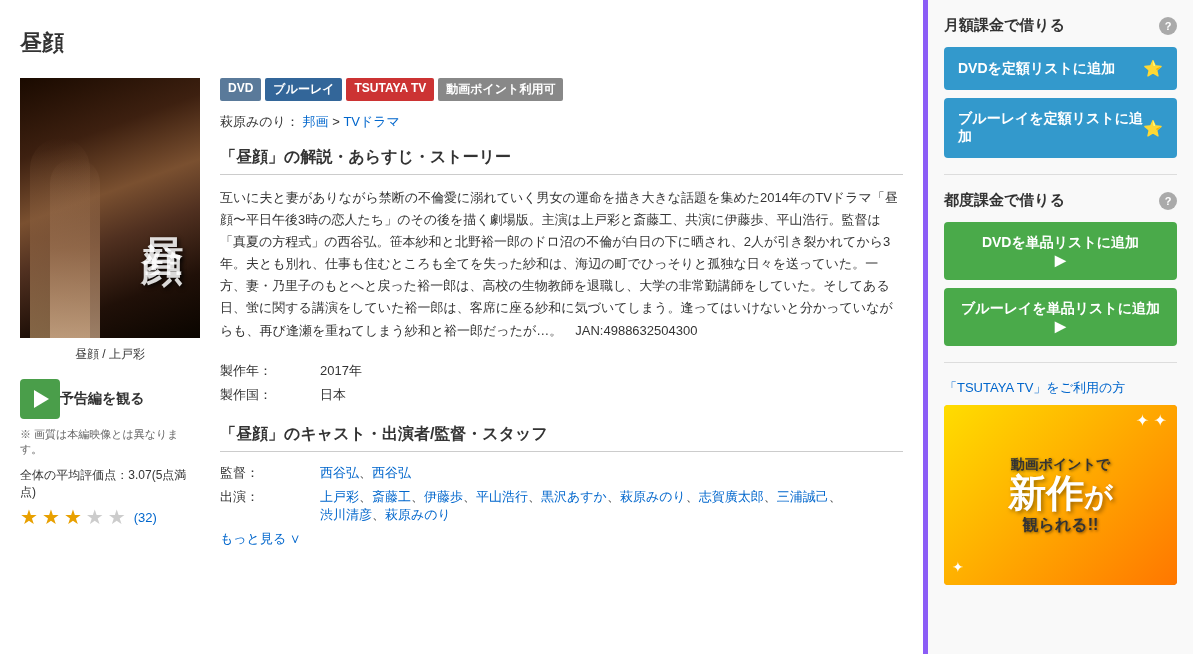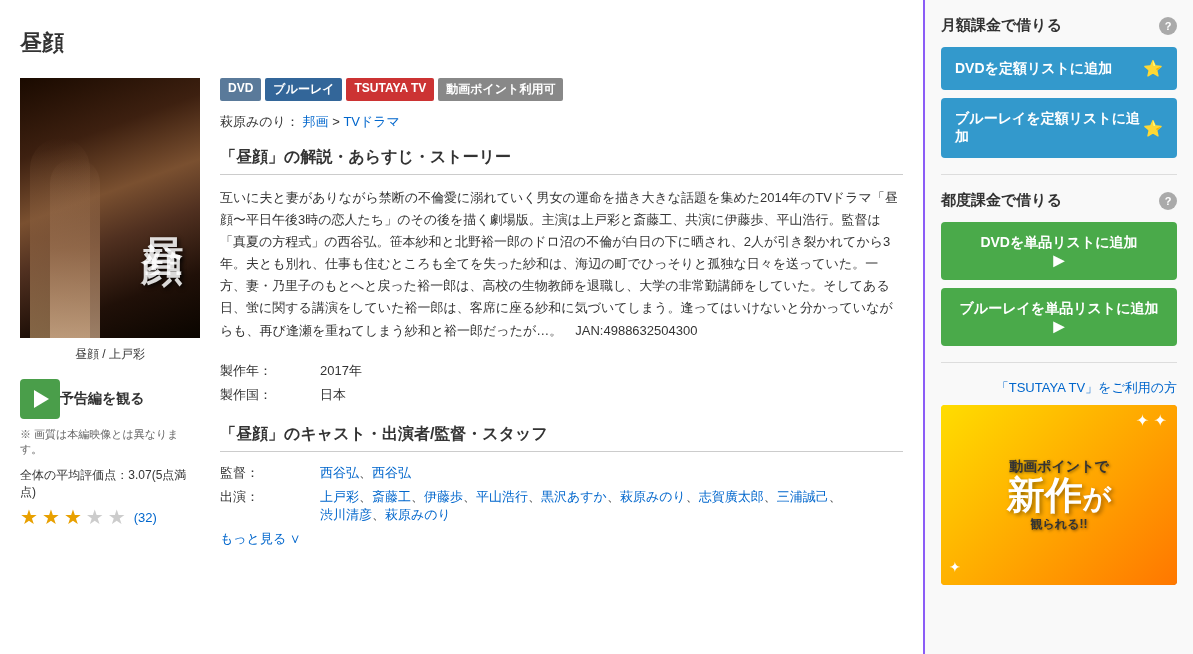--- a/index.html
+++ b/index.html
@@ -112,21 +112,21 @@
     
     .cast-section { margin-bottom: 16px; }
     .cast-row { display: flex; margin-bottom: 6px; font-size: 13px; }
     .cast-label { width: 100px; color: #333; flex-shrink: 0; }
     .cast-value { color: #333; }
     .cast-value a { color: #0066cc; text-decoration: none; }
     
     .more-link { font-size: 13px; color: #0066cc; cursor: pointer; }
     
     
-    .sidebar { width: 270px; padding: 16px; flex-shrink: 0; background: #f9f9f9; border-left: 2px solid #8b5cf6; }
+    .sidebar { width: 270px; padding: 16px; flex-shrink: 0; background: #f9f9f9; border-left: 5px solid #8b5cf6; }
     
     .sidebar-section-title { font-size: 15px; font-weight: bold; color: #333; margin-bottom: 12px; display: flex; align-items: center; justify-content: space-between; }
     .help-icon { width: 18px; height: 18px; border-radius: 50%; background: #aaa; color: #fff; font-size: 11px; display: flex; align-items: center; justify-content: center; cursor: pointer; }
     
     .action-btn {
       display: flex; align-items: center; justify-content: space-between;
       padding: 12px 14px;
       margin-bottom: 8px;
       border-radius: 4px;
       cursor: pointer;
@@ -135,21 +135,21 @@
       color: #fff;
     }
     .action-btn.blue { background: #3399cc; }
     .action-btn.green { background: #4aaa4a; flex-direction: column; }
     .btn-icon { font-size: 16px; }
     .btn-arrow { font-size: 14px; }
     
     .sidebar-divider { border: none; border-top: 1px solid #ddd; margin: 16px 0; }
     
     .tsutaya-tv-section { margin-top: 16px; }
-    .tsutaya-tv-title { font-size: 13px; color: #0066cc; text-align: right; margin-bottom: 8px; cursor: pointer; }
+    .tsutaya-tv-title { font-size: 13px; color: #0066cc; text-align: left; margin-bottom: 8px; cursor: pointer; }
     
     .ad-banner {
       width: 100%;
       height: 180px;
       background: linear-gradient(135deg, #ffcc00 0%, #ff9900 40%, #cc6600 100%);
       border-radius: 4px;
       display: flex; align-items: center; justify-content: center;
       flex-direction: column;
       position: relative;
       overflow: hidden;
@@ -293,18 +293,18 @@
       <div class="tsutaya-tv-title">「TSUTAYA TV」をご利用の方</div>
 
       <div class="ad-banner">
         <div style="position:absolute;top:0;left:0;right:0;bottom:0;background:linear-gradient(135deg,#ffdd00 0%,#ffaa00 50%,#ff7700 100%);z-index:0;"></div>
 
         <div style="position:absolute;top:6px;right:10px;color:#fff;font-size:16px;z-index:1;">✦ ✦</div>
         <div style="position:absolute;bottom:10px;left:8px;color:#fff;font-size:14px;z-index:1;">✦</div>
         <div class="ad-text-main" style="z-index:1; text-align:center;">
           <div style="font-size:14px;color:#333;font-weight:bold;">動画ポイントで</div>
           <div style="font-size:38px;color:#fff;font-weight:bold;text-shadow:2px 2px 4px rgba(0,0,0,0.4);line-height:1.1;">新作<span style="font-size:28px;">が</span></div>
-          <div style="font-size:12px;color:#333;font-weight:bold;">観られる!!</div>
+          <div style="font-size:16px;color:#333;font-weight:bold;">観られる!!</div>
         </div>
       </div>
     </div>
   </div>
 </div>
 
 </body></html>

